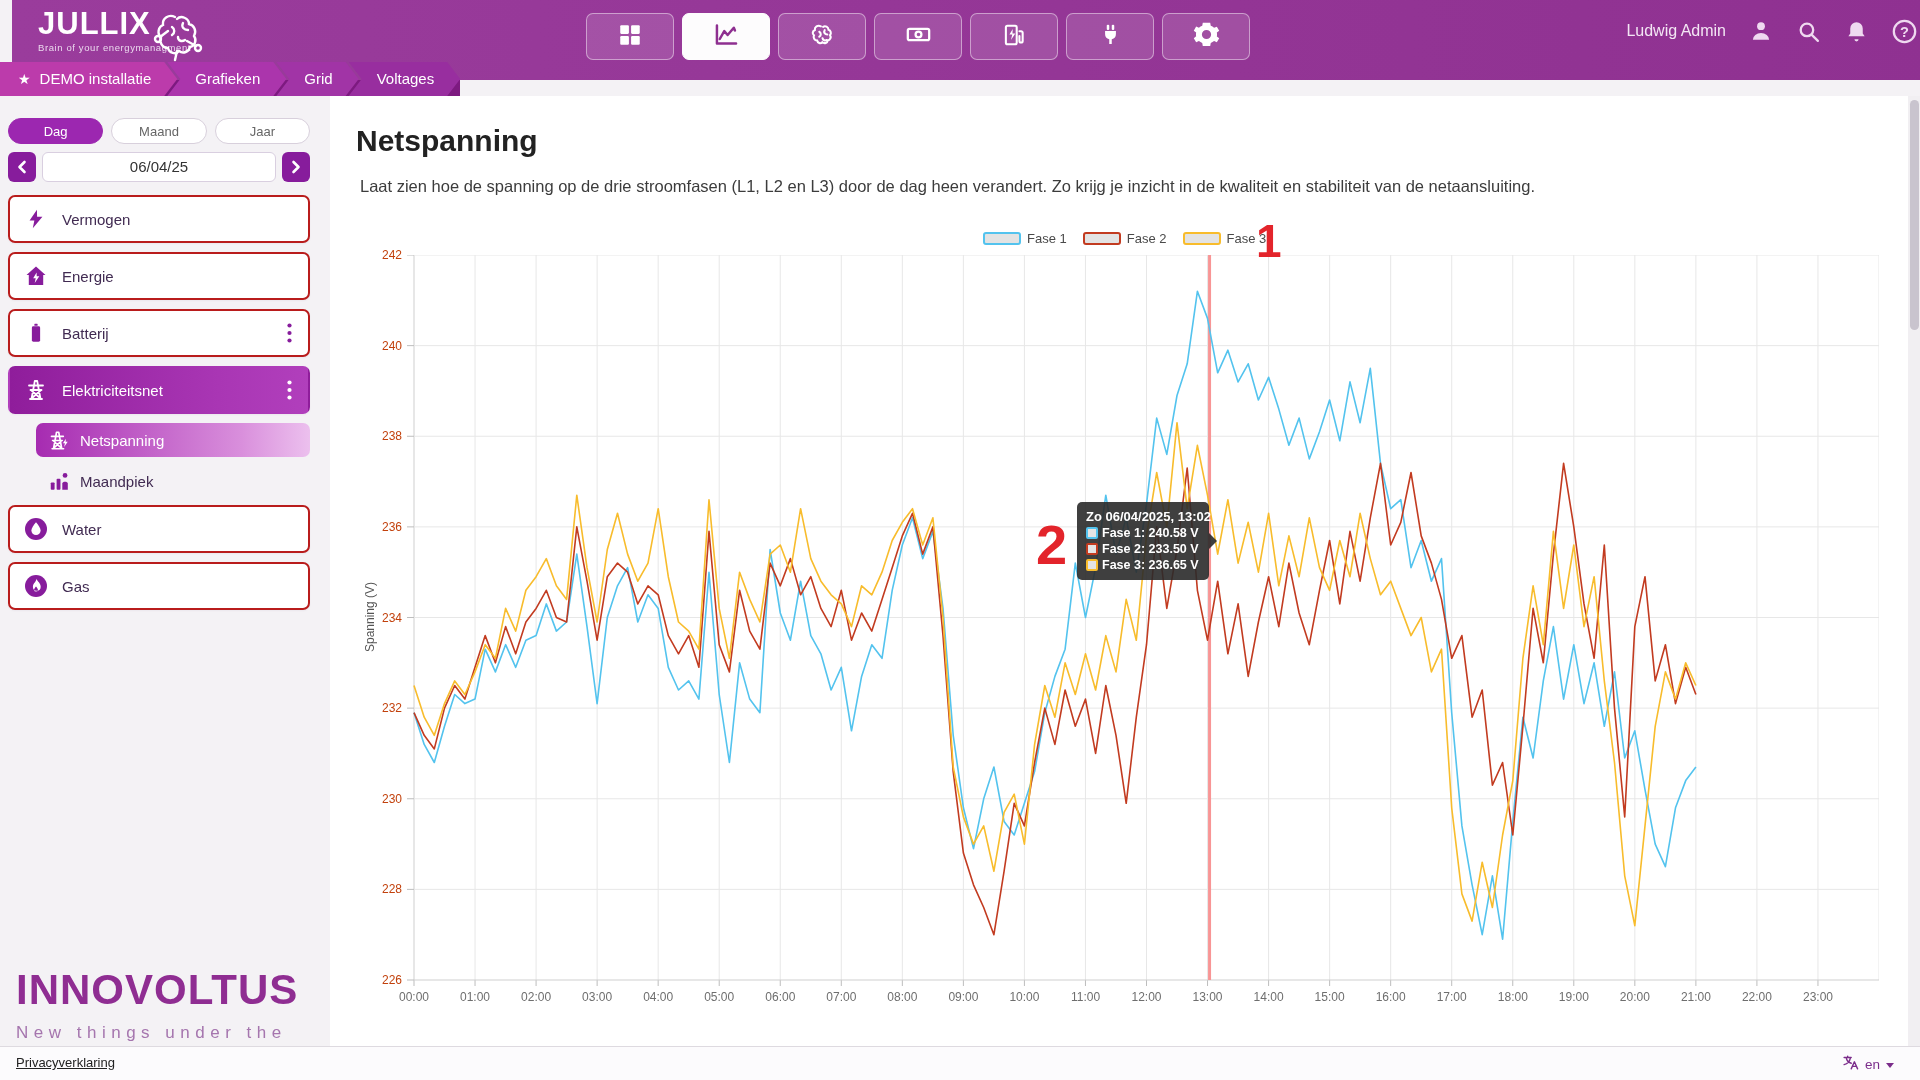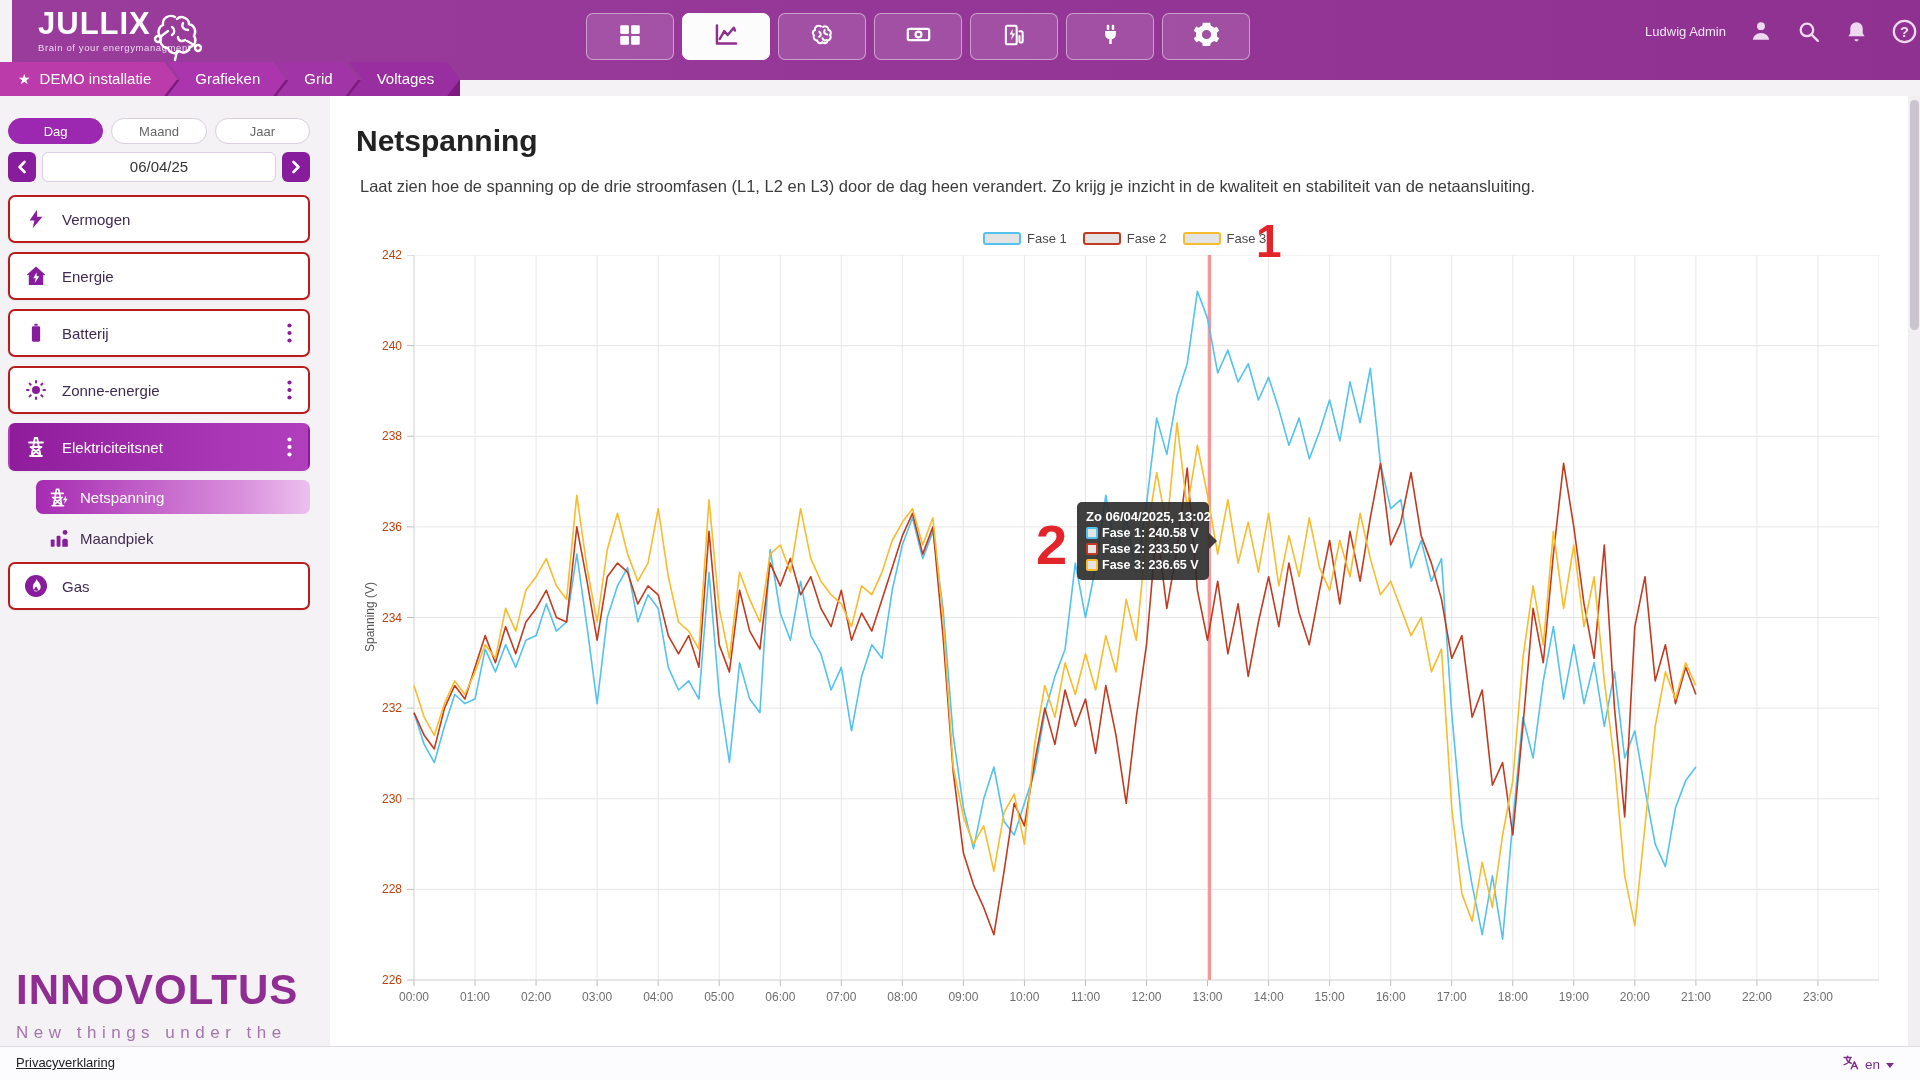--- a/index.html
+++ b/index.html
@@ -14,21 +14,21 @@
   .logo-title { font-size:31px; font-weight:bold; letter-spacing:1px; line-height:34px; }
   .logo-tagline { font-size:9.5px; letter-spacing:.6px; color:#EBD9EE; margin-top:1px; }
   .logo-brain { position:absolute; left:112px; top:2px; }
   .main-nav { position:absolute; left:574px; top:13px; display:flex; gap:8px; }
   .nav-btn { width:88px; height:47px; border-radius:7px; border:1px solid rgba(255,255,255,.45);
     background:rgba(255,255,255,.13); display:flex; align-items:center; justify-content:center;
     color:#fff; cursor:pointer; }
   .nav-btn.active { background:#FDFCFD; color:#8E2F90; border-color:#FDFCFD; }
   .user-area { position:absolute; right:14px; top:0; height:62px; display:flex;
     align-items:center; gap:21px; color:#fff; }
-  .user-name { font-size:13px; color:#F3E6F4; }
+  .user-name { font-size:16px; color:#F3E6F4; }
   .hdr-icon { width:27px; height:27px; display:flex; align-items:center; justify-content:center;
     color:#EFD9F0; cursor:pointer; }
 
   
   .breadcrumb-row { position:absolute; left:0; top:62px; width:1920px; height:34px; background:#F4F2F5; }
   .breadcrumb-strip { display:inline-flex; height:34px; background:#7D1A80; padding-right:10px; }
   .crumb { height:34px; line-height:34px; color:#fff; font-size:15px; padding:0 26px 0 28px;
     margin-right:-10px; white-space:nowrap; cursor:pointer;
     clip-path:polygon(0 0, calc(100% - 13px) 0, 100% 50%, calc(100% - 13px) 100%, 0 100%, 13px 50%); }
   .crumb.first { padding-left:18px;
@@ -273,36 +273,20 @@
           </span>
           <span class="s-label">Batterij</span>
           <span class="kebab">
             <svg width="5" height="20" viewBox="0 0 5 20" fill="currentColor">
               <circle cx="2.5" cy="2.5" r="2.1"></circle>
               <circle cx="2.5" cy="10" r="2.1"></circle>
               <circle cx="2.5" cy="17.5" r="2.1"></circle>
             </svg>
           </span>
         </div>
-        <div class="side-item">
-          <span class="s-icon">
-            <svg width="24" height="24" viewBox="0 0 24 24" fill="currentColor" stroke="currentColor" stroke-width="2" stroke-linecap="round">
-              <circle cx="12" cy="12" r="4" stroke="none"></circle>
-              <path d="M12 3v1.5M12 19.5V21M3 12h1.5M19.5 12H21M5.6 5.6l1.1 1.1M17.3 17.3l1.1 1.1M18.4 5.6l-1.1 1.1M6.7 17.3l-1.1 1.1"></path>
-            </svg>
-          </span>
-          <span class="s-label">Zonne-energie</span>
-          <span class="kebab">
-            <svg width="5" height="20" viewBox="0 0 5 20" fill="currentColor">
-              <circle cx="2.5" cy="2.5" r="2.1"></circle>
-              <circle cx="2.5" cy="10" r="2.1"></circle>
-              <circle cx="2.5" cy="17.5" r="2.1"></circle>
-            </svg>
-          </span>
-        </div>
         <div class="side-item active">
           <span class="s-icon">
             <svg width="24" height="24" viewBox="0 0 24 24" fill="none" stroke="currentColor" stroke-width="1.8" stroke-linecap="round" stroke-linejoin="round">
               <path d="M10.8 3h2.4M10.8 3L7.5 21M13.2 3l3.3 18M5 7.5h14M6.5 12h11M7 12l9.5 8.5M17 12L7.5 20.5M6 21h12"></path>
             </svg>
           </span>
           <span class="s-label">Elektriciteitsnet</span>
           <span class="kebab">
             <svg width="5" height="20" viewBox="0 0 5 20" fill="currentColor">
               <circle cx="2.5" cy="2.5" r="2.1"></circle>
@@ -323,20 +307,29 @@
         <div class="sub-item">
           <span class="s-icon">
             <svg width="23" height="23" viewBox="0 0 24 24" fill="currentColor">
               <rect x="3" y="13" width="4.2" height="8" rx="1"></rect>
               <rect x="9.4" y="9" width="4.2" height="12" rx="1"></rect>
               <circle cx="18.6" cy="5.4" r="2.6"></circle>
               <path d="M15.6 14.2c0-2.6 6-2.6 6 0V21h-6z"></path>
             </svg>
           </span>
           <span class="s-label">Maandpiek</span>
+        </div>
+        <div class="side-item">
+          <span class="s-icon">
+            <svg width="26" height="26" viewBox="0 0 24 24">
+              <circle cx="12" cy="12" r="11" fill="currentColor"></circle>
+              <path d="M12 5.2c2.6 3.2 4.6 5.8 4.6 8.3a4.6 4.6 0 0 1-9.2 0c0-2.5 2-5.1 4.6-8.3z" fill="#fff"></path>
+            </svg>
+          </span>
+          <span class="s-label">Water</span>
         </div>
         <div class="side-item">
           <span class="s-icon">
             <svg width="26" height="26" viewBox="0 0 24 24">
               <circle cx="12" cy="12" r="11" fill="currentColor"></circle>
               <path d="M12.2 4.8c.7 2.6-3.3 4.4-3.3 8a3.9 3.9 0 0 0 7.8 0c0-3.3-2.9-5.2-4.5-8zM12 17.6a1.9 1.9 0 0 1-1.9-1.9c0-1.2 1-2.1 1.9-3.3.9 1.2 1.9 2.1 1.9 3.3a1.9 1.9 0 0 1-1.9 1.9z" fill="#fff"></path>
             </svg>
           </span>
           <span class="s-label">Gas</span>
         </div>

